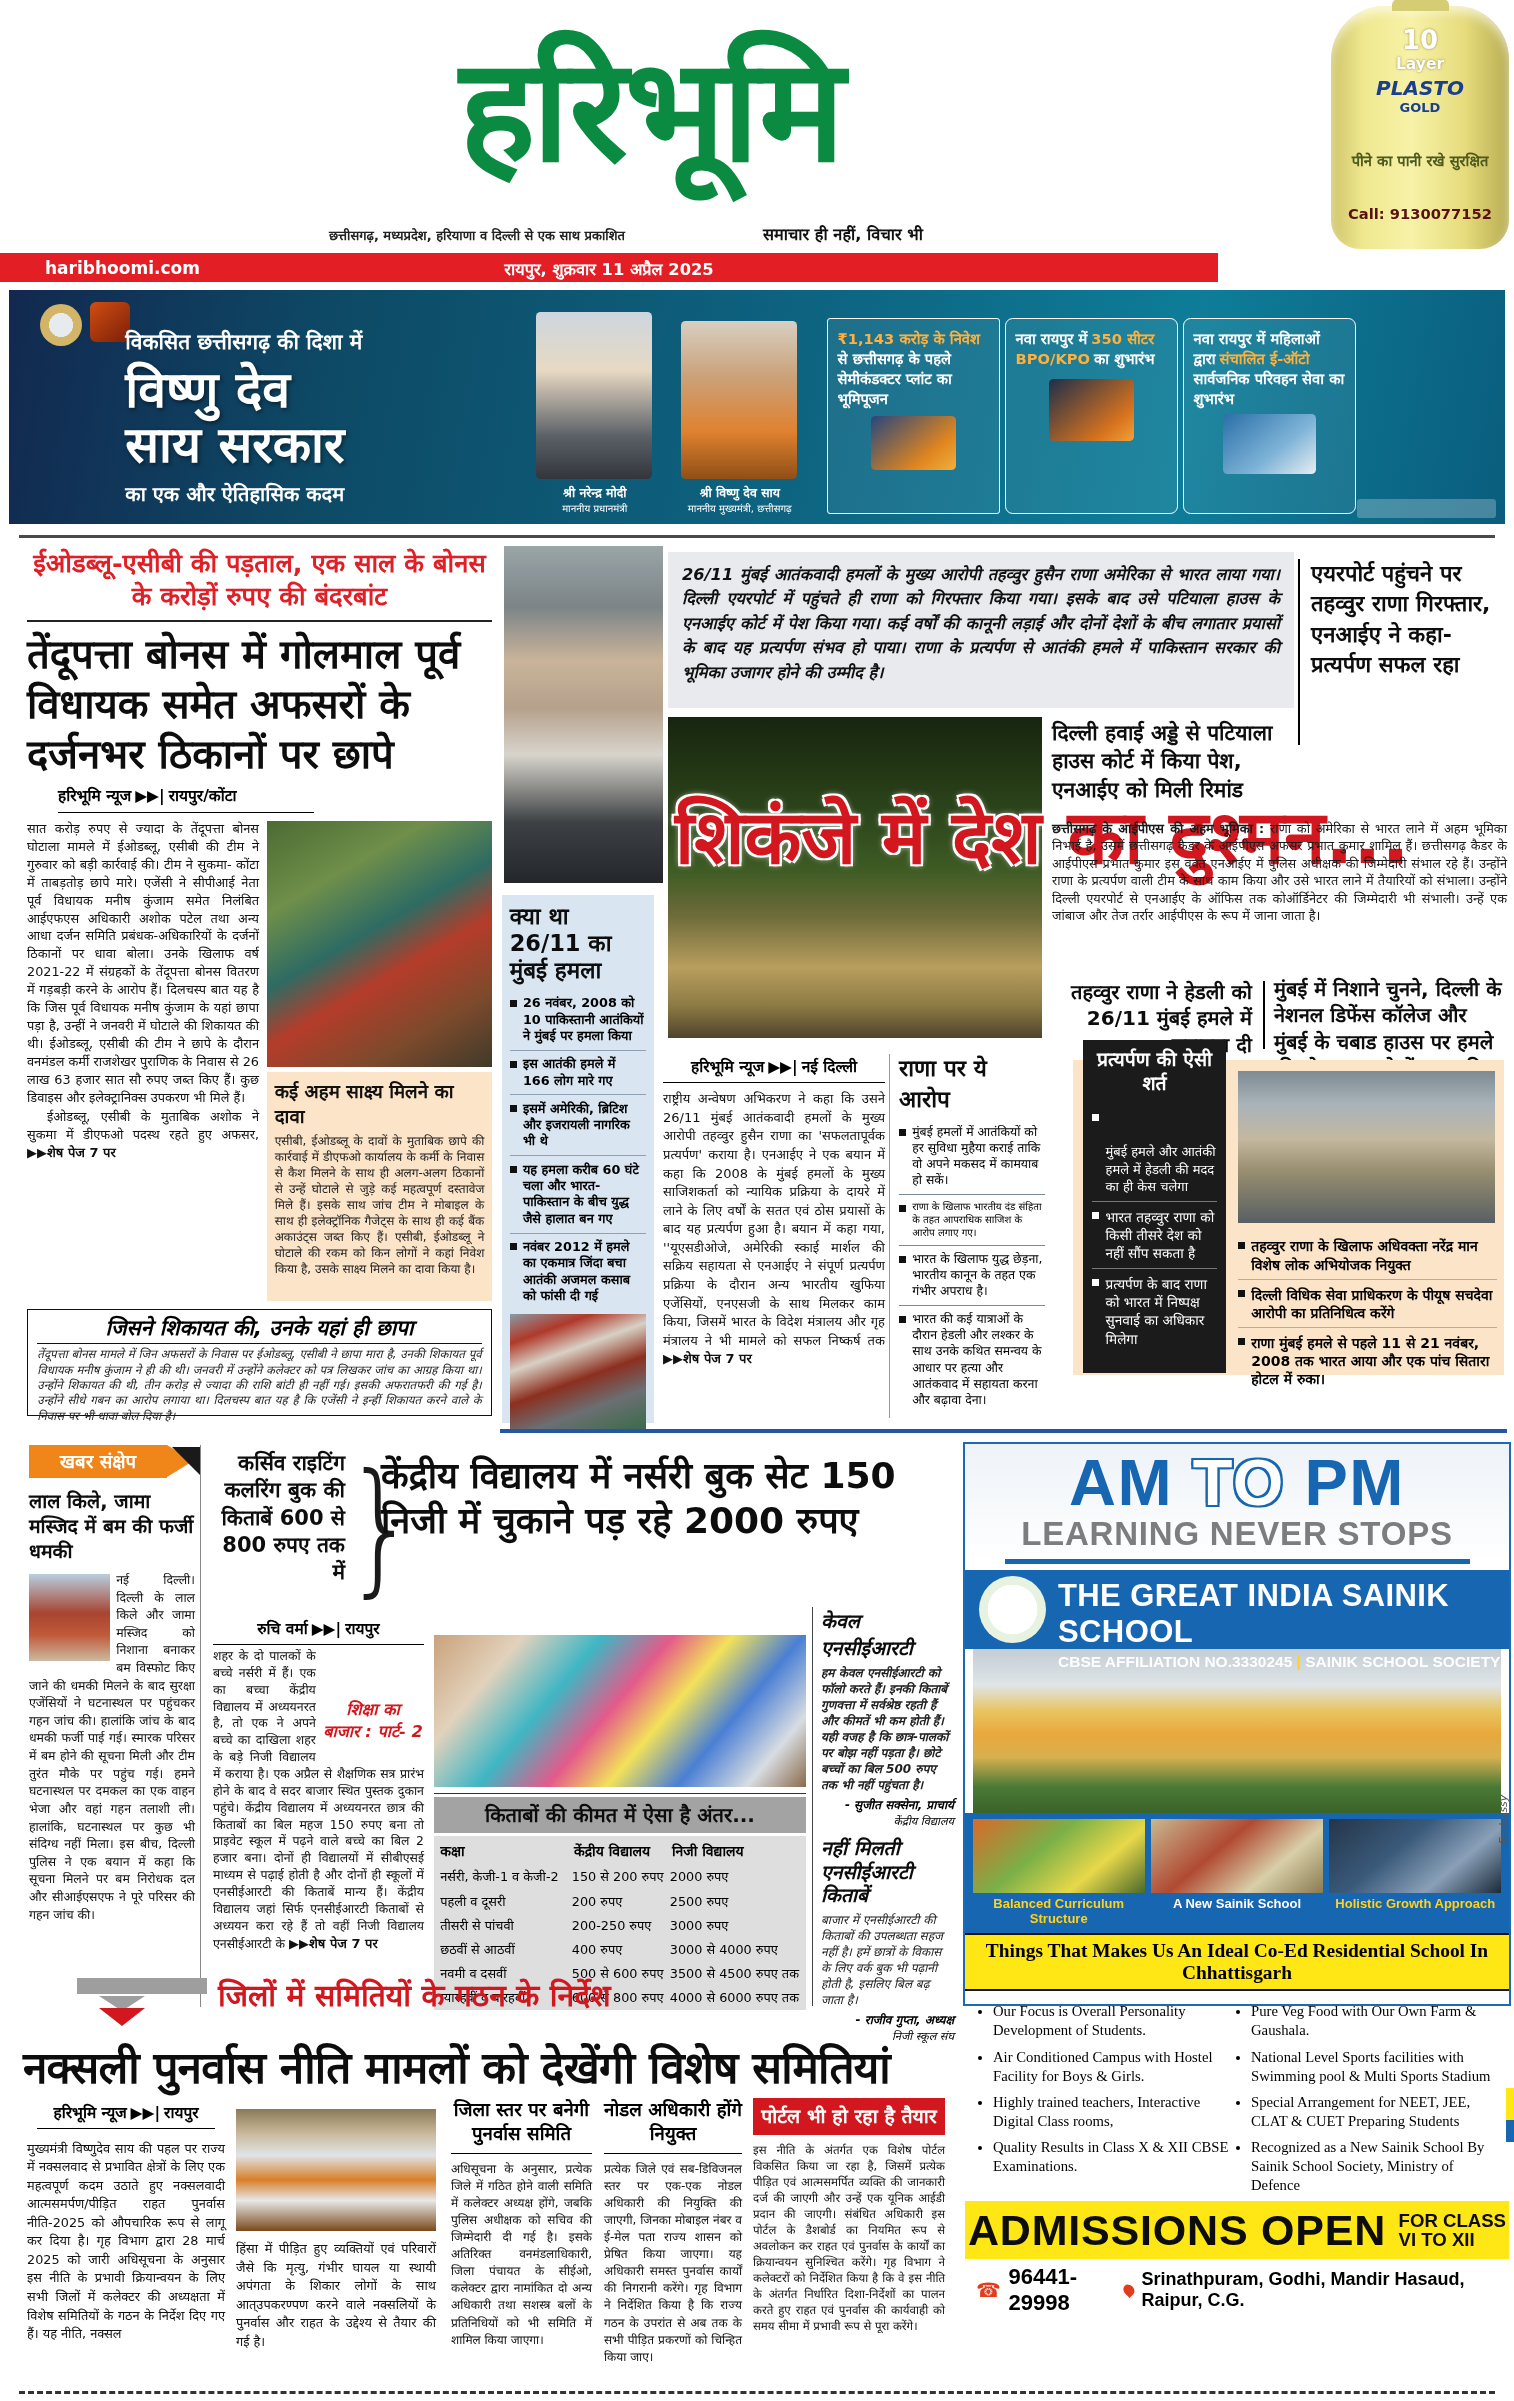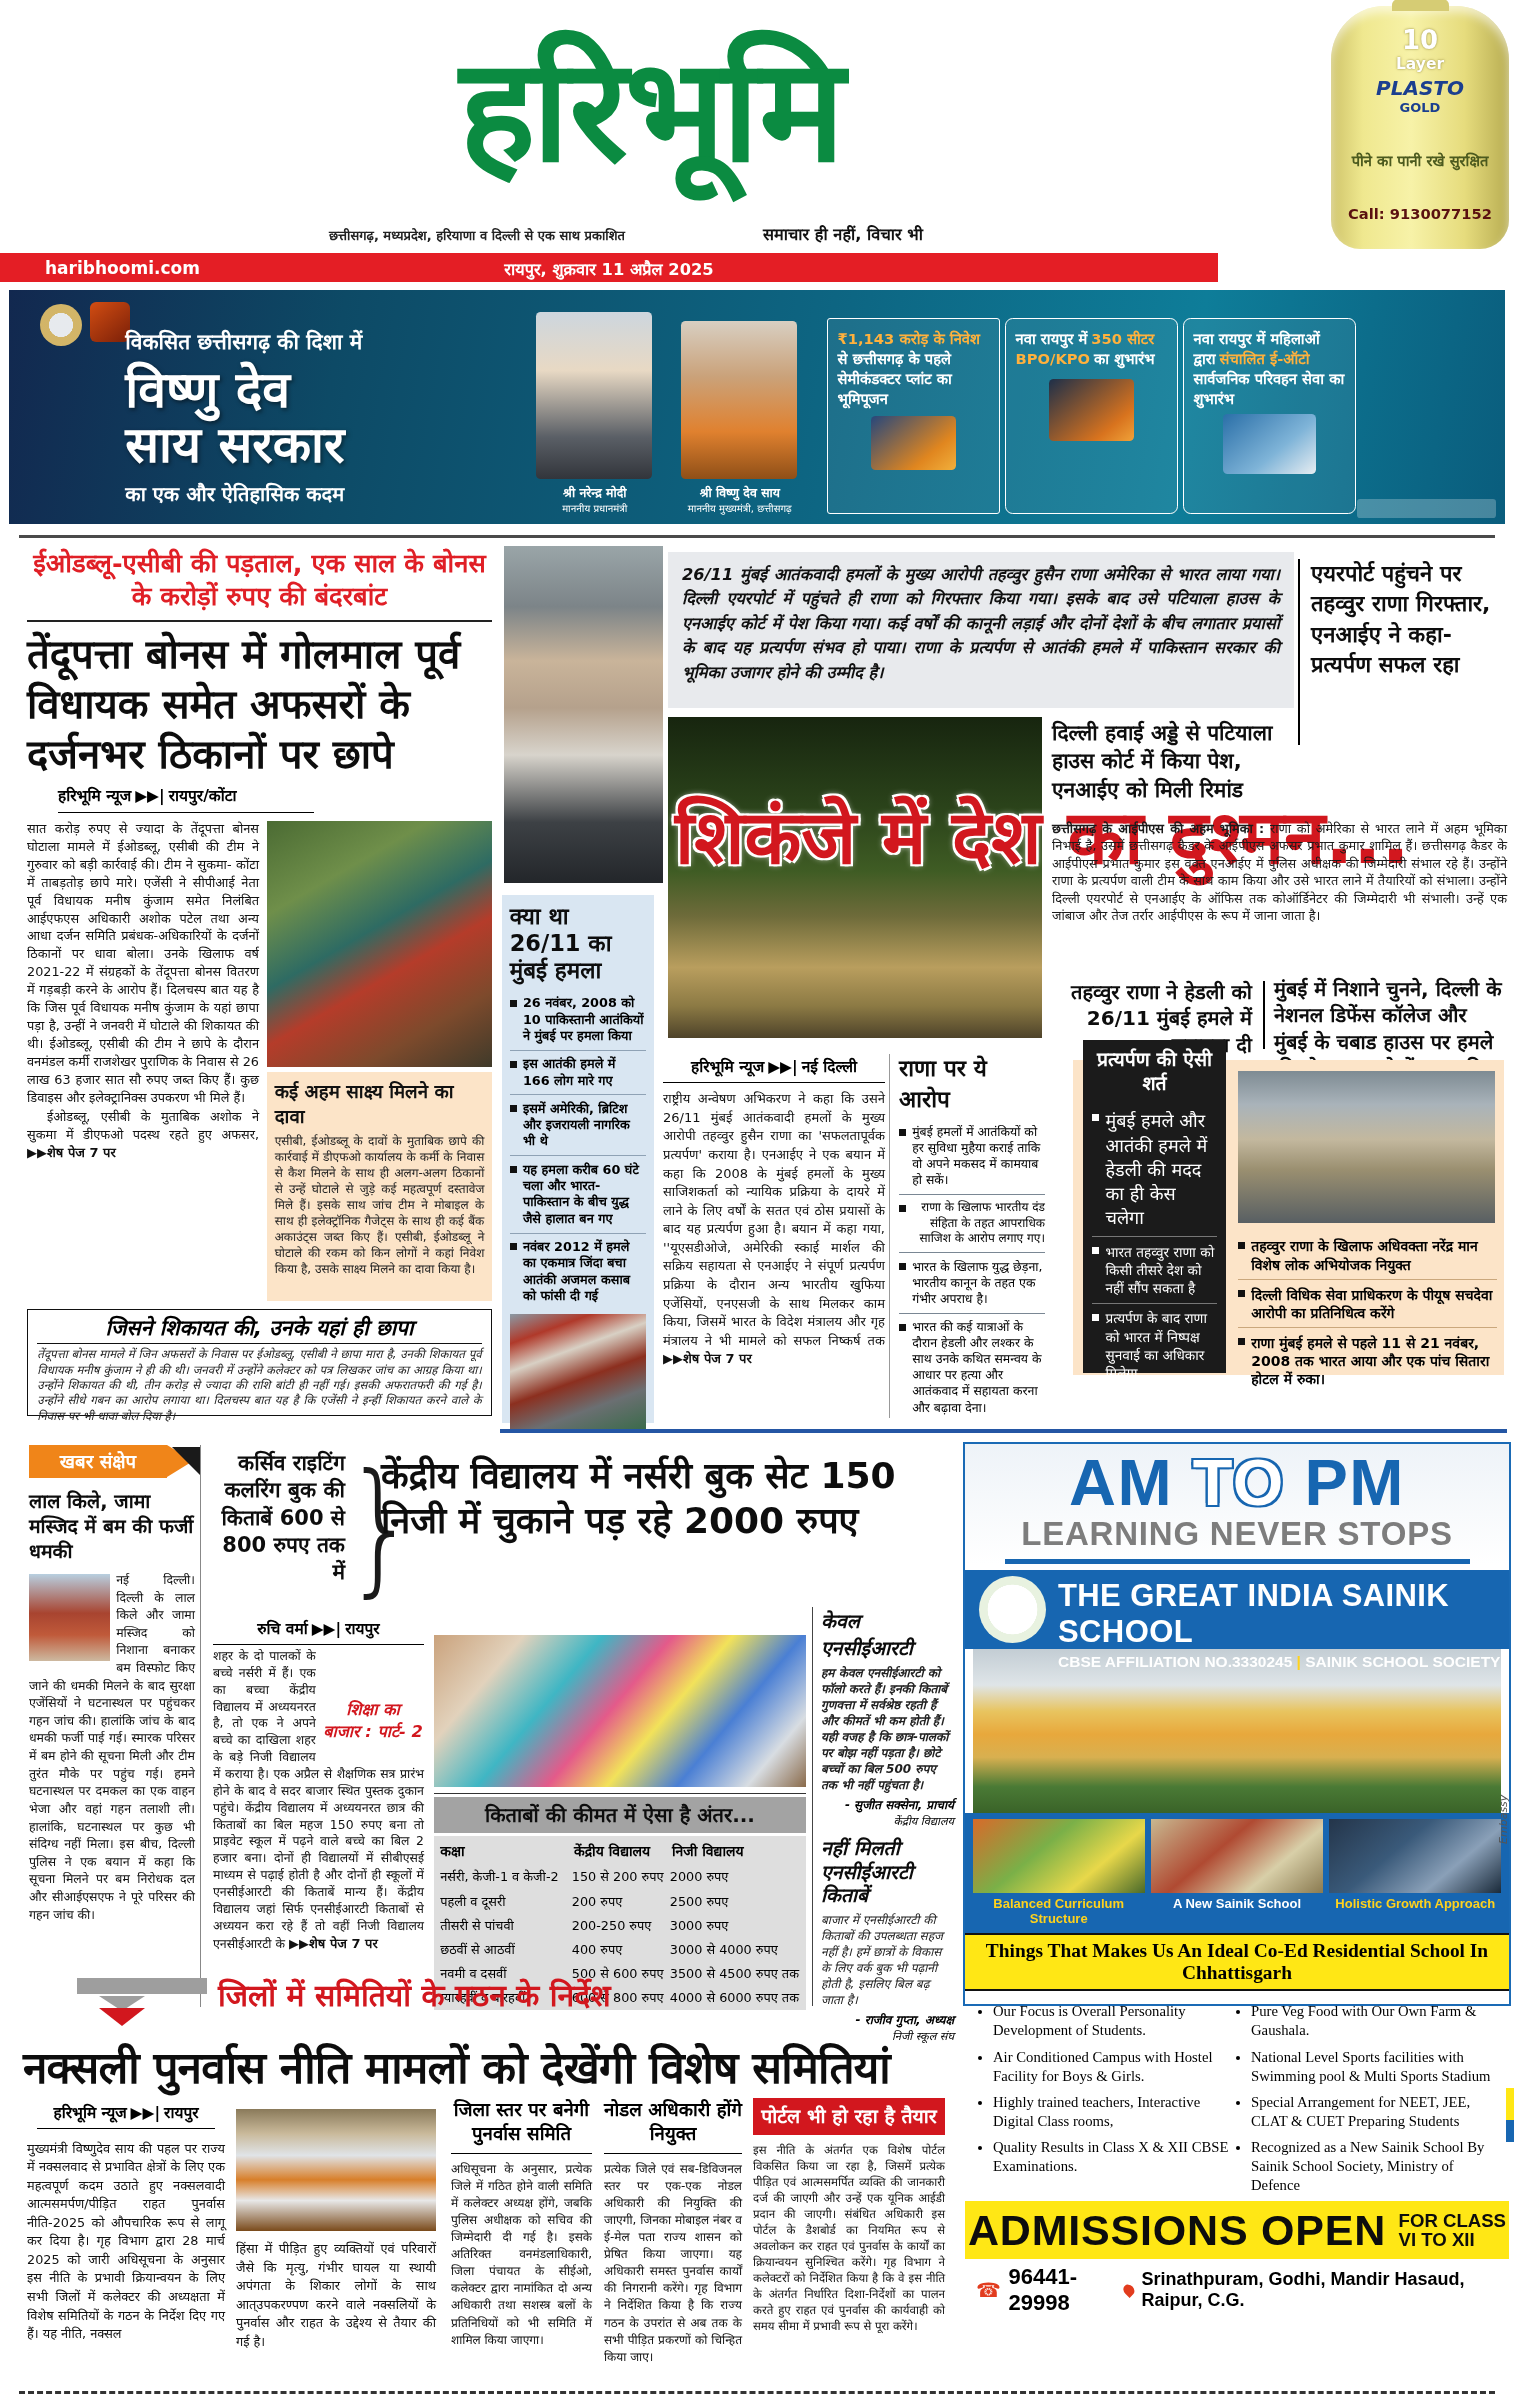--- a/index.html
+++ b/index.html
@@ -169,21 +169,21 @@
 
   <div class="abs" style="left:899px;top:1052px;width:146px;">
     <div class="b" style="font-size:22.5px;color:#0d0d0d;">राणा पर ये आरोप</div>
     <div style="margin-top:4.6px;">
       <div class="sqli">
           <span class="sq"></span>
           <span style="font-size:12.4px;line-height:1.3;">मुंबई हमलों में आतंकियों को हर सुविधा मुहैया कराई ताकि वो अपने मकसद में कामयाब हो सकें।</span>
         </div>
       <div class="sqli">
           <span class="sq"></span>
-          <span style="font-size:12px;line-height:1.3;text-align:right;">राणा के खिलाफ भारतीय दंड संहिता के तहत आपराधिक साजिश के आरोप लगाए गए।</span>
+          <span style="font-size:10px;line-height:1.3;">राणा के खिलाफ भारतीय दंड संहिता के तहत आपराधिक साजिश के आरोप लगाए गए।</span>
         </div>
       <div class="sqli">
           <span class="sq"></span>
           <span style="font-size:12.4px;line-height:1.3;">भारत के खिलाफ युद्ध छेड़ना, भारतीय कानून के तहत एक गंभीर अपराध है।</span>
         </div>
       <div class="sqli">
           <span class="sq"></span>
           <span style="font-size:12.4px;line-height:1.3;">भारत की कई यात्राओं के दौरान हेडली और लश्कर के साथ उनके कथित समन्वय के आधार पर हत्या और आतंकवाद में सहायता करना और बढ़ावा देना।</span>
         </div>
     </div>
@@ -192,21 +192,21 @@
   <div class="abs b" style="left:1054px;top:979px;width:198px;font-size:20px;line-height:1.32;text-align:right;color:#0d0d0d;">तहव्वुर राणा ने हेडली को 26/11 मुंबई हमले में सहायता दी</div>
   <div class="abs vline" style="left:1263px;top:981px;height:68px;"></div>
   <div class="abs b" style="left:1274px;top:976px;width:232px;font-size:20px;line-height:1.32;color:#0d0d0d;">मुंबई में निशाने चुनने, दिल्ली के नेशनल डिफेंस कॉलेज और मुंबई के चबाड हाउस पर हमले की योजना बनाने में मदद की</div>
 
   <div class="abs" style="left:1073px;top:1060px;width:431px;height:315px;background:#fce4c8;"></div>
   <div class="abs" style="left:1083px;top:1040px;width:143px;height:333px;background:#1b1b1b;color:#fff;padding:7.7px 9.3px;box-sizing:border-box;">
     <div class="ctr b" style="font-size:19.4px;line-height:1.25;">प्रत्यर्पण की ऐसी शर्त</div>
     <div style="margin-top:7.7px;">
       <div class="sqli" style="border-color:#777;">
           <span class="sq" style="background:#fff;"></span>
-          <span style="font-size:18px;line-height:1.35;">मुंबई हमले और आतंकी हमले में हेडली की मदद का ही केस चलेगा</span>
+          <span style="font-size:13px;line-height:1.35;margin-top:34px;">मुंबई हमले और आतंकी हमले में हेडली की मदद का ही केस चलेगा</span>
         </div>
       <div class="sqli" style="border-color:#777;">
           <span class="sq" style="background:#fff;"></span>
           <span style="font-size:13.6px;line-height:1.35;">भारत तहव्वुर राणा को किसी तीसरे देश को नहीं सौंप सकता है</span>
         </div>
       <div class="sqli" style="border-color:#777;">
           <span class="sq" style="background:#fff;"></span>
           <span style="font-size:13.6px;line-height:1.35;">प्रत्यर्पण के बाद राणा को भारत में निष्पक्ष सुनवाई का अधिकार मिलेगा</span>
         </div>
     </div>

